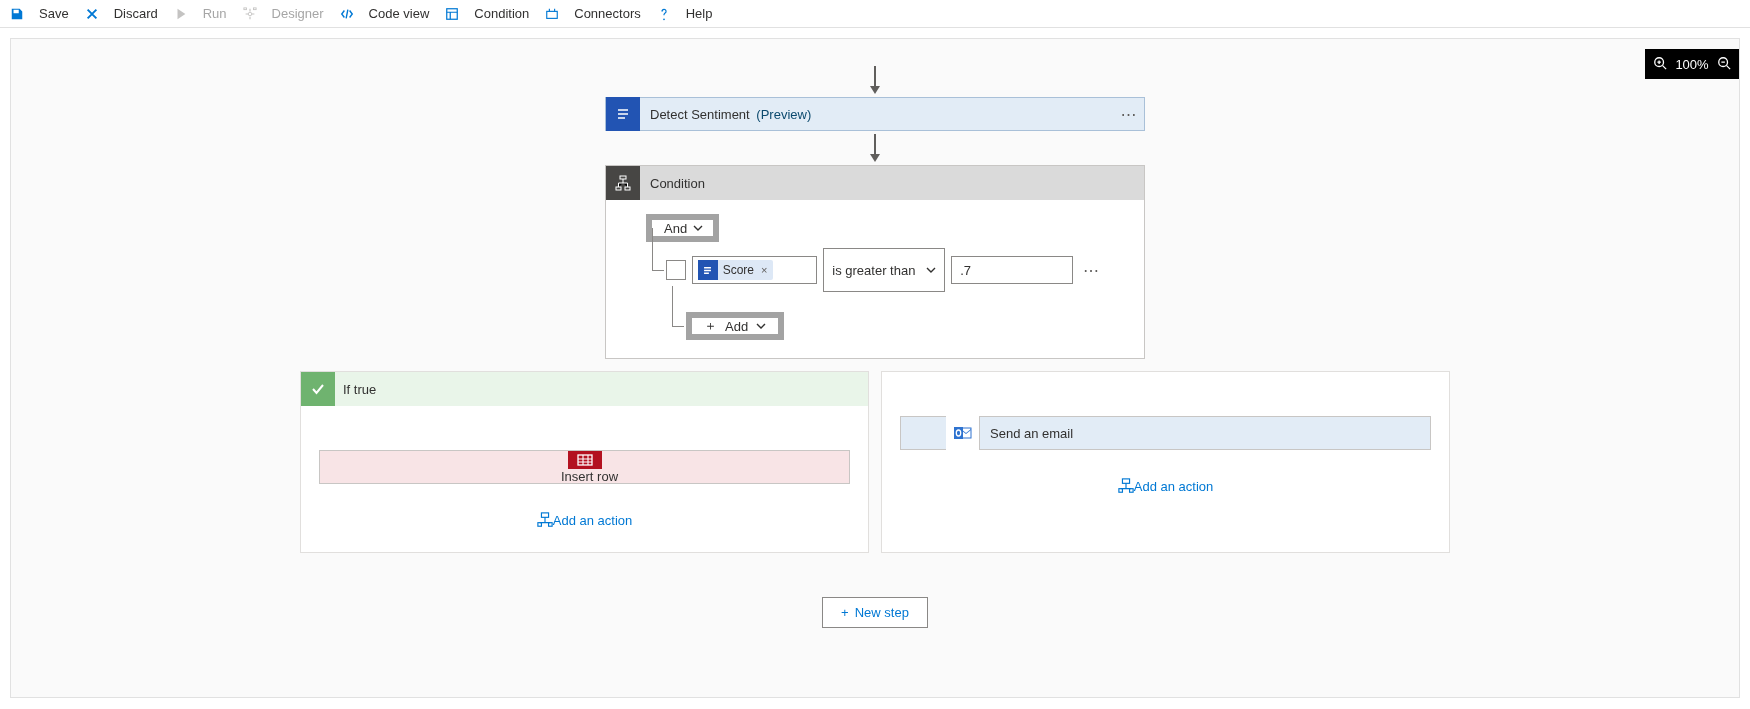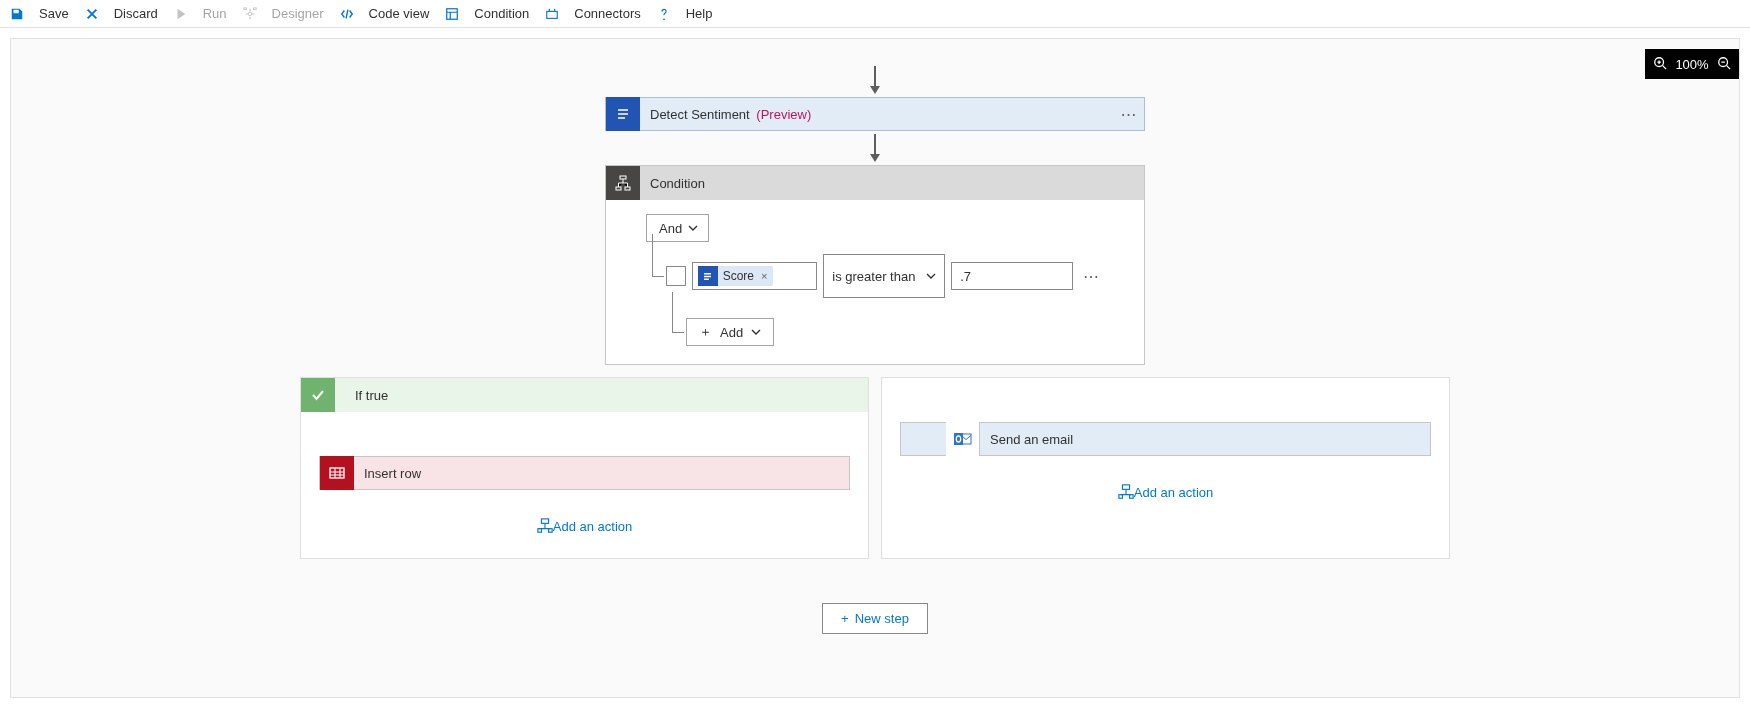--- a/index.html
+++ b/index.html
@@ -69,47 +69,47 @@
   }
   .card .title { padding-left: 10px; flex:1; }
   .card .more { width:30px; text-align:center; color:#605e5c; cursor:pointer; font-size:16px; letter-spacing:1px;}
   .card .more::before { content:"⋯"; }
 
   .twitter-card, .sentiment-card { border-color:#a9c0d8; }
   .twitter-card { background:#e2ecf6; }
   .twitter-card .ico { background:#1da1f2; }
   .sentiment-card { background:#e2ecf6; }
   .sentiment-card .ico { background:#2254b3; }
-  .preview { color:#be185d; margin-left:3px;}
+  .preview { color:#0c4a6e; margin-left:3px;}
 
   .condition-block {
     width: 540px;
     border: 1px solid #c8c6c4;
     background:#fff;
   }
   .condition-header {
     display:flex; align-items:center; height:34px;
     background:#dadada;
   }
   .condition-header .ico { width:34px;height:34px;background:#474644;display:flex;align-items:center;justify-content:center;}
   .condition-header .title{flex:1;padding-left:10px;}
   .condition-body { padding: 14px 40px 18px 40px; }
 
   .and-btn, .add-btn {
-    border:1px solid #a3a3a3;
+    border:6px solid #a3a3a3;
     background:#fff;
     height:28px;
     padding: 0 10px 0 12px;
     display:inline-flex; align-items:center; gap:6px;
     cursor:pointer; font-size:13px;
   }
   .add-btn { gap:8px; padding:0 12px; }
 
   .tree { position:relative; margin-left: 20px; }
-  .row { display:flex; align-items:center; gap:6px; margin-top:12px; position:relative;}
+  .row { display:flex; align-items:center; gap:6px; margin-top:6px; position:relative;}
   .row::before{
     content:""; position:absolute; left:-14px; top:-20px; bottom:50%;
     border-left:1px solid #8a8886;
   }
   .row::after{
     content:""; position:absolute; left:-14px; top:50%; width:12px;
     border-top:1px solid #8a8886;
   }
   .chk { width:20px;height:20px;border:1px solid #8a8886;background:#fff;}
   .token-box {
@@ -155,38 +155,38 @@
     width: 1150px;
   }
   .branch{
     flex:1; border:1px solid #e1dfdd; background:#fff;
     display:flex; flex-direction:column;
   }
   .branch-header{
     height:34px; display:flex; align-items:center;
   }
   .branch-header .bico{width:34px;height:34px;display:flex;align-items:center;justify-content:center;}
-  .branch-header .btitle{padding-left:20px;}
+  .branch-header .btitle{padding-left:8px;}
   .true .branch-header{ background:#e9f5e9; }
   .true .bico{ background:#6fb36f; }
   .false .branch-header{ background:#fce8e8; }
   .false .bico{ background:#d85c5c; }
 
   .branch-body{
     padding: 44px 18px 24px 18px;
     display:flex; flex-direction:column; align-items:center; gap:28px;
   }
   .action-card{
     width:100%;
     border:1px solid #c8c6c4;
     height:34px; display:flex; align-items:center;
   }
   .action-card .ico{width:34px;height:34px;display:flex;align-items:center;justify-content:center;}
   .action-card .title{flex:1;padding-left:10px;}
-  .insert-row{ background:#f8e4e6;}
+  .insert-row{ background:#f8e4e6;flex-direction:column;}
   .insert-row .ico{ background:#b31120;}
   .send-email{ background:#e2ecf6;padding-left:45px;}
   .send-email .ico{ background:#fff;border-right:1px solid #c8c6c4;}
 
   .add-action{
     display:flex; align-items:center; color:#0078d4; cursor:pointer;
   }
   .add-action svg{width:16px;height:16px;}
 
   .new-step{

